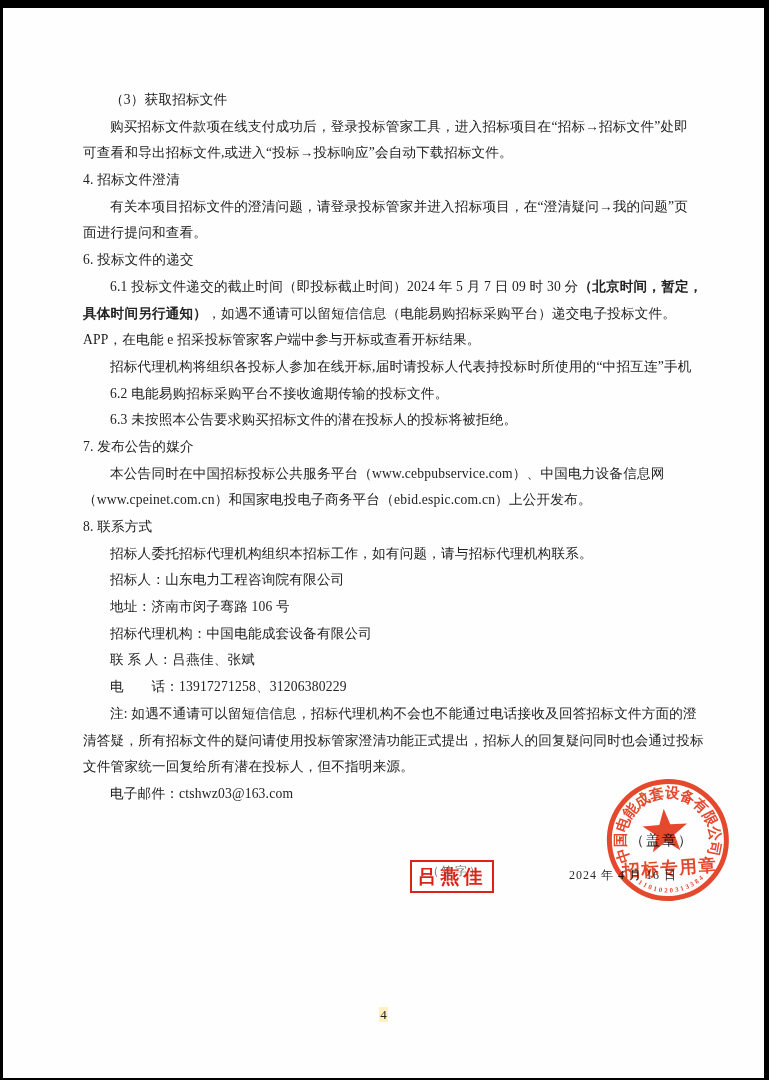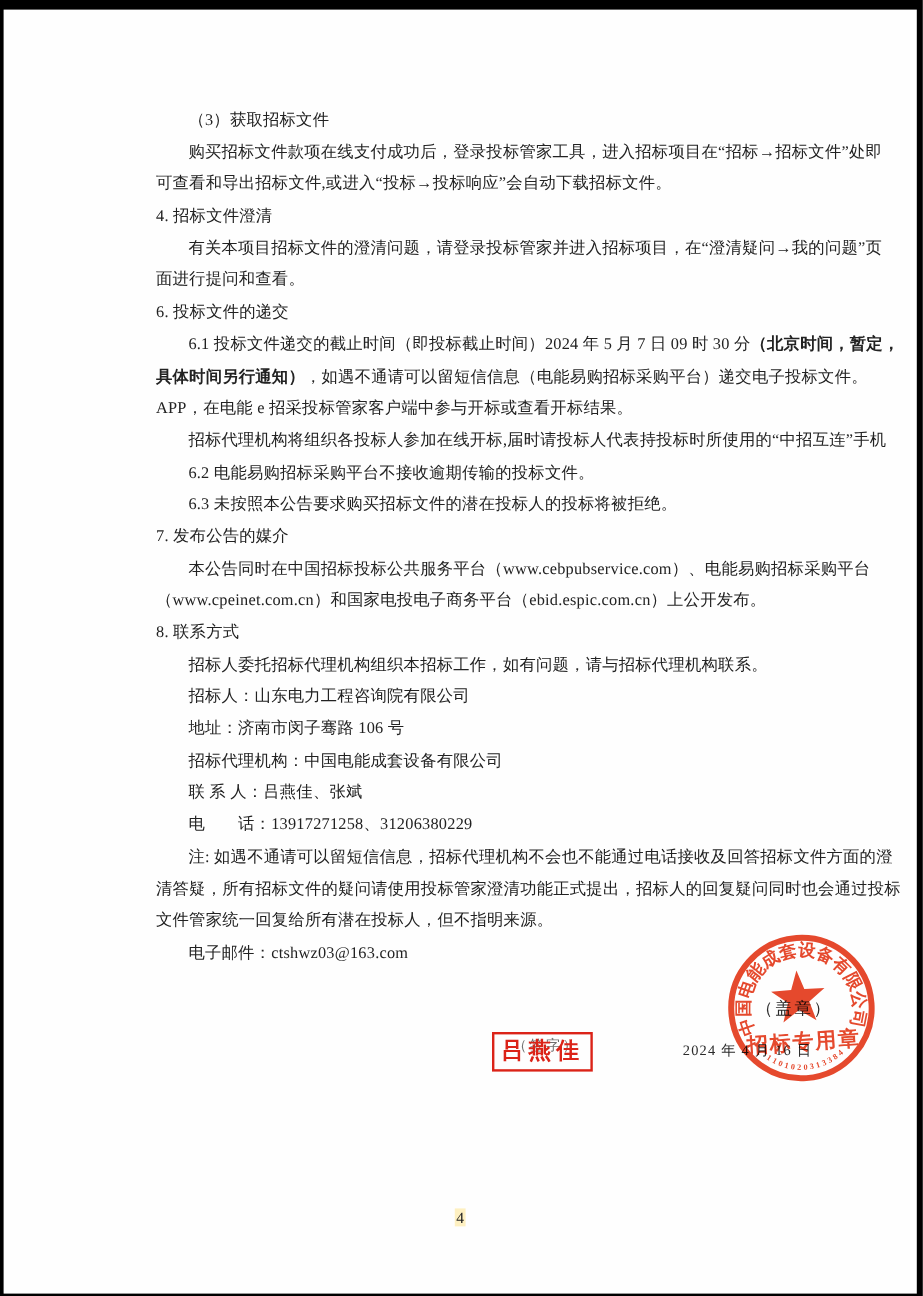--- a/index.html
+++ b/index.html
@@ -4,21 +4,21 @@
 <style>
   html,body { margin:0; padding:0; }
   body {
     width:769px; height:1080px; position:relative; background:#000;
     font-family:"Liberation Serif","DejaVu Serif",serif; overflow:hidden;
   }
   .page {
     position:absolute; left:3px; top:8px; right:5px; bottom:2px;
     background:#fefefe; overflow:hidden;
   }
-  .doc { position:absolute; left:80px; top:79px; width:630px;margin-left:47px; }
+  .doc { position:absolute; left:80px; top:79px; width:630px; }
   .line {
     height:26.7px; line-height:26.7px; font-size:13.6px; color:#222;
     white-space:nowrap; letter-spacing:0.2px;
   }
   .line.ind { padding-left:27px; }
   .line .b { font-weight:bold; }
 
   
   .sig-behind {
     position:absolute; left:424px; top:825px; font-size:12px; color:#333;
@@ -61,21 +61,21 @@
       <div class="line ind"><span>有关本项目招标文件的澄清问题，请登录投标管家并进入招标项目，在“澄清疑问→我的问题”页</span></div>
       <div class="line"><span>面进行提问和查看。</span></div>
       <div class="line"><span>6. 投标文件的递交</span></div>
       <div class="line ind"><span>6.1 投标文件递交的截止时间（即投标截止时间）2024 年 5 月 7 日 09 时 30 分</span><span class="b">（北京时间，暂定，</span></div>
       <div class="line"><span class="b">具体时间另行通知）</span><span>，如遇不通请可以留短信信息（电能易购招标采购平台）递交电子投标文件。</span></div>
       <div class="line"><span>APP，在电能 e 招采投标管家客户端中参与开标或查看开标结果。</span></div>
       <div class="line ind"><span>招标代理机构将组织各投标人参加在线开标,届时请投标人代表持投标时所使用的“中招互连”手机</span></div>
       <div class="line ind"><span>6.2 电能易购招标采购平台不接收逾期传输的投标文件。</span></div>
       <div class="line ind"><span>6.3 未按照本公告要求购买招标文件的潜在投标人的投标将被拒绝。</span></div>
       <div class="line"><span>7. 发布公告的媒介</span></div>
-      <div class="line ind"><span>本公告同时在中国招标投标公共服务平台（www.cebpubservice.com）、电能易购招标采购平台</span></div>
+      <div class="line ind"><span>本公告同时在中国招标投标公共服务平台（www.cebpubservice.com）、中国电力设备信息网</span></div>
       <div class="line"><span>（www.cpeinet.com.cn）和国家电投电子商务平台（ebid.espic.com.cn）上公开发布。</span></div>
       <div class="line"><span>8. 联系方式</span></div>
       <div class="line ind"><span>招标人委托招标代理机构组织本招标工作，如有问题，请与招标代理机构联系。</span></div>
       <div class="line ind"><span>招标人：山东电力工程咨询院有限公司</span></div>
       <div class="line ind"><span>地址：济南市闵子骞路 106 号</span></div>
       <div class="line ind"><span>招标代理机构：中国电能成套设备有限公司</span></div>
       <div class="line ind"><span>联 系 人：吕燕佳、张斌</span></div>
       <div class="line ind"><span>电　　话：13917271258、31206380229</span></div>
       <div class="line ind"><span>注: 如遇不通请可以留短信信息，招标代理机构不会也不能通过电话接收及回答招标文件方面的澄</span></div>
       <div class="line"><span>清答疑，所有招标文件的疑问请使用投标管家澄清功能正式提出，招标人的回复疑问同时也会通过投标</span></div>

